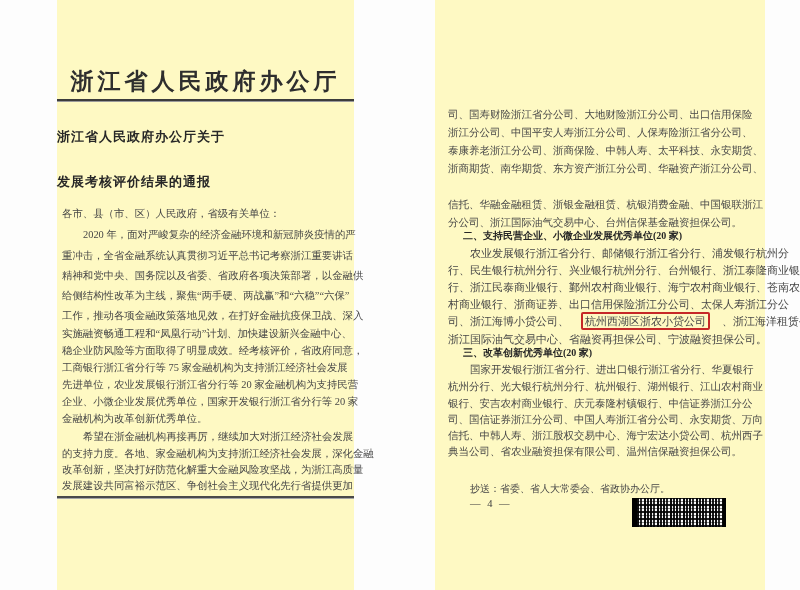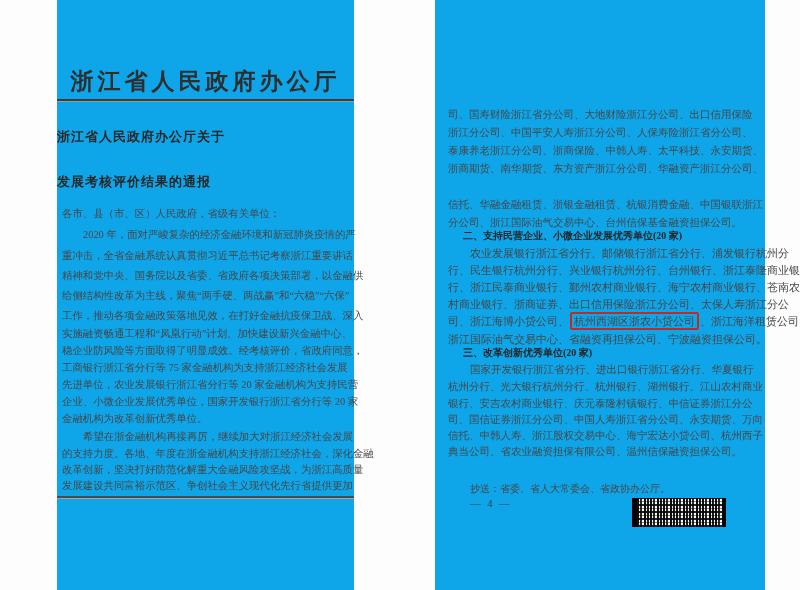--- a/index.html
+++ b/index.html
@@ -1,21 +1,21 @@
 <!DOCTYPE html>
 <html><head>
 <meta charset="utf-8">
 <style>
   html,body{margin:0;padding:0;}
   body{
     width:800px;height:590px;position:relative;overflow:hidden;
     background:#fdfdfd;
     font-family:"Liberation Serif","DejaVu Serif",serif;
   }
-  .page{position:absolute;top:0;background:#0ea5e9;height:590px;}
+  .page{position:absolute;top:0;background:#fef9c3;height:590px;}
   #page-left{left:57px;width:297px;}
   #page-right{left:435px;width:330px;}
 
   
   .letterhead{
     position:absolute;top:66px;left:0;width:100%;
     text-align:center;font-size:23px;font-weight:bold;color:#2e2e2e;
     letter-spacing:4px;white-space:nowrap;
   }
   .letterhead-rule{
@@ -42,21 +42,21 @@
     font-size:10.5px;color:#474747;white-space:nowrap;
   }
   .r-line.s2{font-size:11px;}
   .r-line.indent2{left:35px;}
   .r-heading{
     position:absolute;left:28px;
     font-size:10px;font-weight:bold;color:#262626;white-space:nowrap;
   }
   .hl-box{
     border:2px solid #c62828;border-radius:2px;
-    padding:1px 2px;margin:0 1px;
+    padding:1px 2px;margin:0 12px;
   }
   .cc-line{
     position:absolute;left:35px;top:482px;
     font-size:10px;color:#474747;white-space:nowrap;
   }
   .page-number{
     position:absolute;left:35px;top:498px;
     font-size:10.5px;color:#3d3d3d;letter-spacing:2px;white-space:nowrap;
   }
   .barcode{
@@ -84,21 +84,21 @@
   <div class="body-line" style="top:269px">精神和党中央、国务院以及省委、省政府各项决策部署，以金融供</div>
   <div class="body-line" style="top:289px">给侧结构性改革为主线，聚焦“两手硬、两战赢”和“六稳”“六保”</div>
   <div class="body-line" style="top:309px">工作，推动各项金融政策落地见效，在打好金融抗疫保卫战、深入</div>
   <div class="body-line" style="top:327px">实施融资畅通工程和“凤凰行动”计划、加快建设新兴金融中心、</div>
   <div class="body-line" style="top:344px">稳企业防风险等方面取得了明显成效。经考核评价，省政府同意，</div>
   <div class="body-line" style="top:361px">工商银行浙江省分行等 75 家金融机构为支持浙江经济社会发展</div>
   <div class="body-line" style="top:378px">先进单位，农业发展银行浙江省分行等 20 家金融机构为支持民营</div>
   <div class="body-line" style="top:395px">企业、小微企业发展优秀单位，国家开发银行浙江省分行等 20 家</div>
   <div class="body-line" style="top:412px">金融机构为改革创新优秀单位。</div>
   <div class="body-line indent" style="top:430px">希望在浙金融机构再接再厉，继续加大对浙江经济社会发展</div>
-  <div class="body-line" style="top:447px">的支持力度。各地、年度在浙金融机构支持浙江经济社会，深化金融</div>
+  <div class="body-line" style="top:447px">的支持力度。各地、家金融机构为支持浙江经济社会发展，深化金融</div>
   <div class="body-line" style="top:463px">改革创新，坚决打好防范化解重大金融风险攻坚战，为浙江高质量</div>
   <div class="body-line" style="top:479px">发展建设共同富裕示范区、争创社会主义现代化先行省提供更加</div>
 
   <div class="footer-rule"></div>
 </div>
 
 <div class="page" id="page-right">
 
   <div class="r-line" style="top:108px">司、国寿财险浙江省分公司、大地财险浙江分公司、出口信用保险</div>
   <div class="r-line" style="top:126px">浙江分公司、中国平安人寿浙江分公司、人保寿险浙江省分公司、</div>

